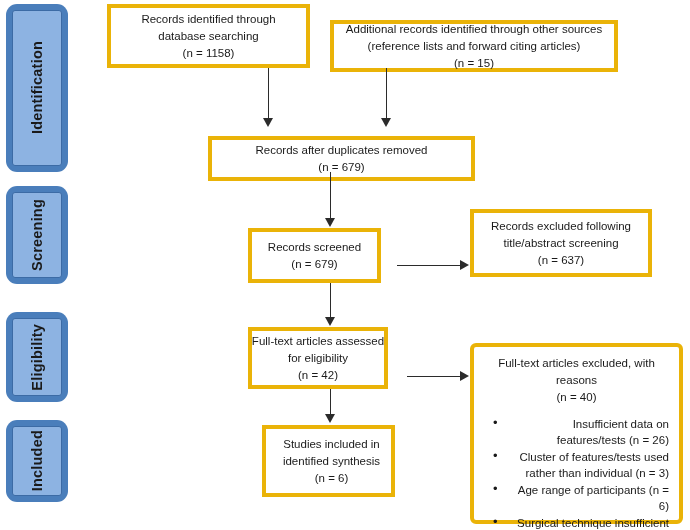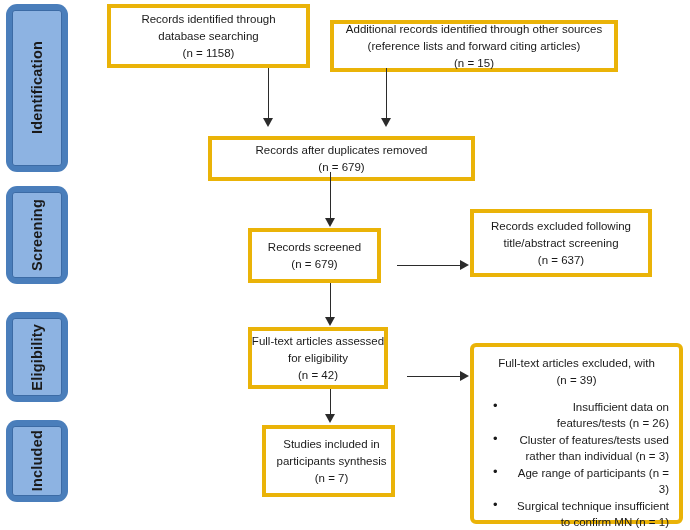--- a/index.html
+++ b/index.html
@@ -189,35 +189,36 @@
 
   <div class="flow-box" style="left:248px; top:327px; width:140px; height:62px;">
     <div class="line">Full-text articles assessed</div>
     <div class="line">for eligibility</div>
     <div class="line">(n = 42)</div>
   </div>
 
   <div class="flow-box with-list" style="left:470px; top:343px; width:213px; height:181px;border-radius:6px;">
     <div class="box-title">
       <div class="line">Full-text articles excluded, with</div>
-      <div class="line">(n = 39)</div>
+      <div class="line">reasons</div>
+      <div class="line">(n = 40)</div>
     </div>
     <ul class="reason-list">
       <li>Insufficient data on features/tests (n = 26)</li>
       <li>Cluster of features/tests used rather than individual (n = 3)</li>
-      <li>Age range of participants (n = 3)</li>
+      <li>Age range of participants (n = 6)</li>
       <li>Surgical technique insufficient to confirm MN (n = 1)</li>
 
     </ul>
   </div>
 
   <div class="flow-box" style="left:262px; top:425px; width:133px; height:72px;padding-left:12px;">
     <div class="line">Studies included in</div>
-    <div class="line">participants synthesis</div>
-    <div class="line">(n = 7)</div>
+    <div class="line">identified synthesis</div>
+    <div class="line">(n = 6)</div>
   </div>
 
   <div class="vline" style="left:268px; top:68px; height:52px;"></div>
   <div class="arrow-down" style="left:263px; top:118px;"></div>
 
   <div class="vline" style="left:386px; top:68px; height:52px;"></div>
   <div class="arrow-down" style="left:381px; top:118px;"></div>
 
   <div class="vline" style="left:330px; top:172px; height:47px;"></div>
   <div class="arrow-down" style="left:325px; top:218px;"></div>

